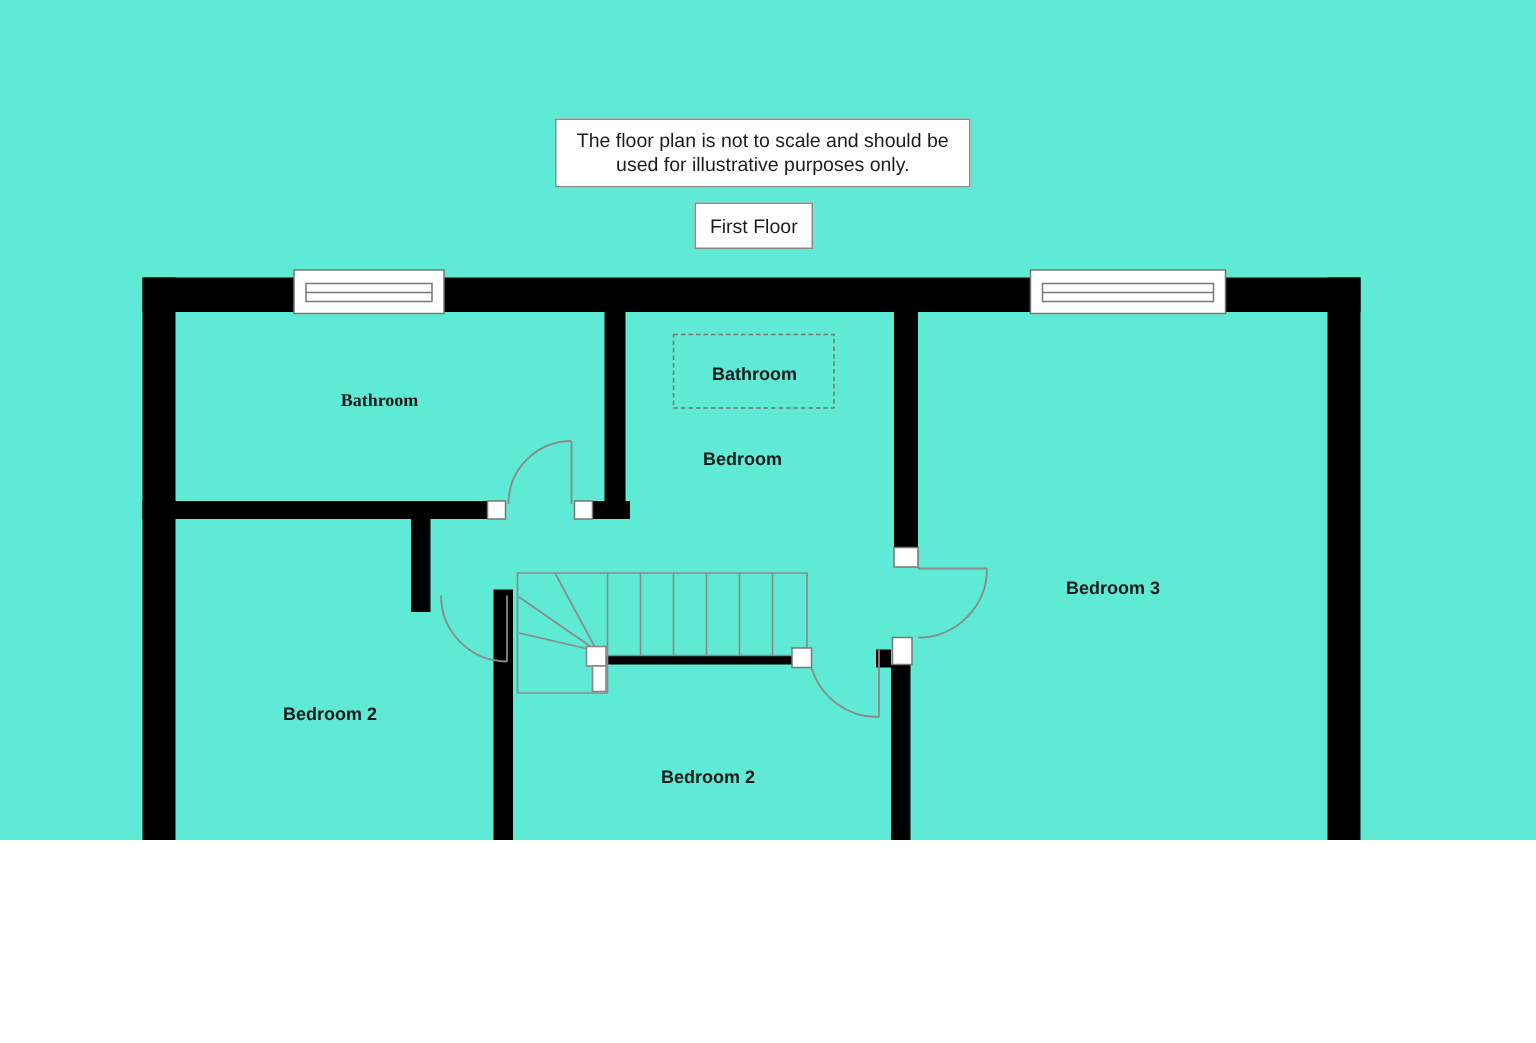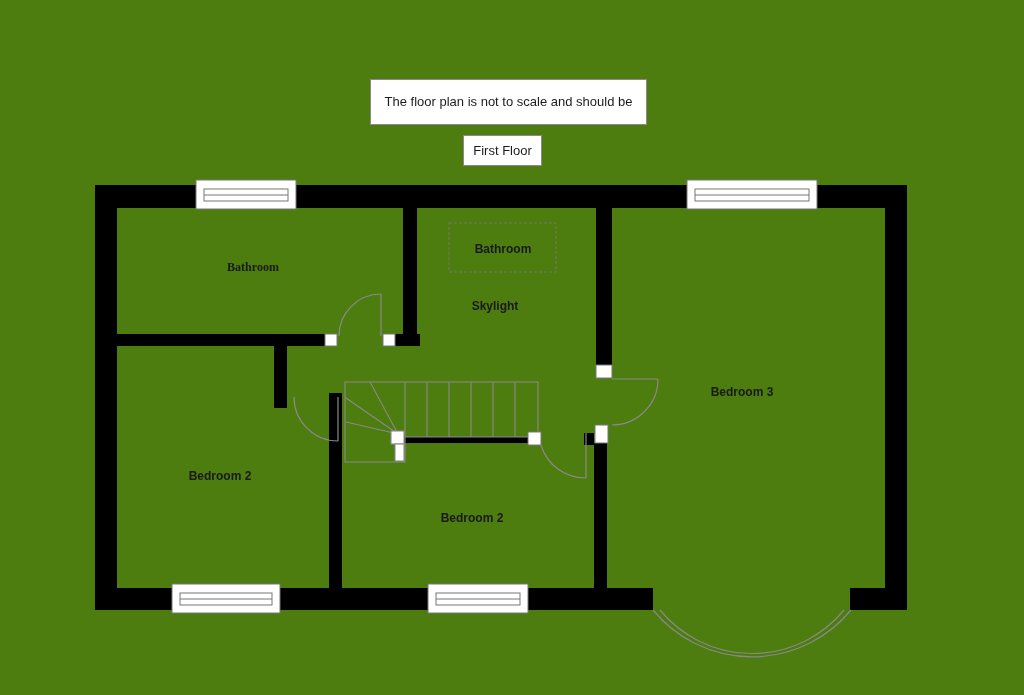--- a/index.html
+++ b/index.html
@@ -1,19 +1,19 @@
 <!DOCTYPE html>
 <html><head>
 <meta charset="utf-8">
 <style>
   html,body{margin:0;padding:0;background:#ffffff;}
   .page{
     position:relative;
-    width:1024px;height:695px;
-    background:#4d7c0f;
+    width:1024px;height:560px;
+    background:#5eead4;
     font-family:"Liberation Sans", sans-serif;
     overflow:hidden;
   }
   .note-box{
     position:absolute;left:370px;top:79px;width:275px;height:44px;
     border:1px solid #8a8a8a;
     display:flex;flex-direction:column;align-items:center;justify-content:center;
     font-size:13px;line-height:16px;color:#1c1c1c;text-align:center;
     background:#ffffff;
   }
@@ -30,20 +30,21 @@
     font-size:12px;font-weight:bold;color:#1a1a1a;white-space:nowrap;
   }
 </style>
 </head>
 <body>
 
 <div class="page">
 
   <div class="note-box">
     <span>The floor plan is not to scale and should be</span>
+    <span>used for illustrative purposes only.</span>
   </div>
 
   <div class="floor-box">
     <span>First Floor</span>
   </div>
 
   <svg class="plan" width="1024" height="695" viewBox="0 0 1024 695">
 
     <g fill="#000000">
       <rect x="95" y="185" width="812" height="23"></rect>
@@ -134,18 +135,18 @@
         <line x1="612" y1="379" x2="658" y2="379"></line>
         <path d="M 658 379 A 46 46 0 0 1 612 425"></path>
       </g>
     </g>
 
     <rect x="449" y="223" width="107" height="49" fill="none" stroke="#777777" stroke-width="1" stroke-dasharray="3,2"></rect>
   </svg>
 
   <div class="room-label" style="left:253px;top:267px;font-family:Liberation Serif, serif;">Bathroom</div>
   <div class="room-label" style="left:503px;top:249px;">Bathroom</div>
-  <div class="room-label" style="left:495px;top:306px;">Skylight</div>
+  <div class="room-label" style="left:495px;top:306px;">Bedroom</div>
   <div class="room-label" style="left:742px;top:392px;">Bedroom 3</div>
   <div class="room-label" style="left:220px;top:476px;">Bedroom 2</div>
   <div class="room-label" style="left:472px;top:518px;">Bedroom 2</div>
 
 </div>
 
 </body></html>

